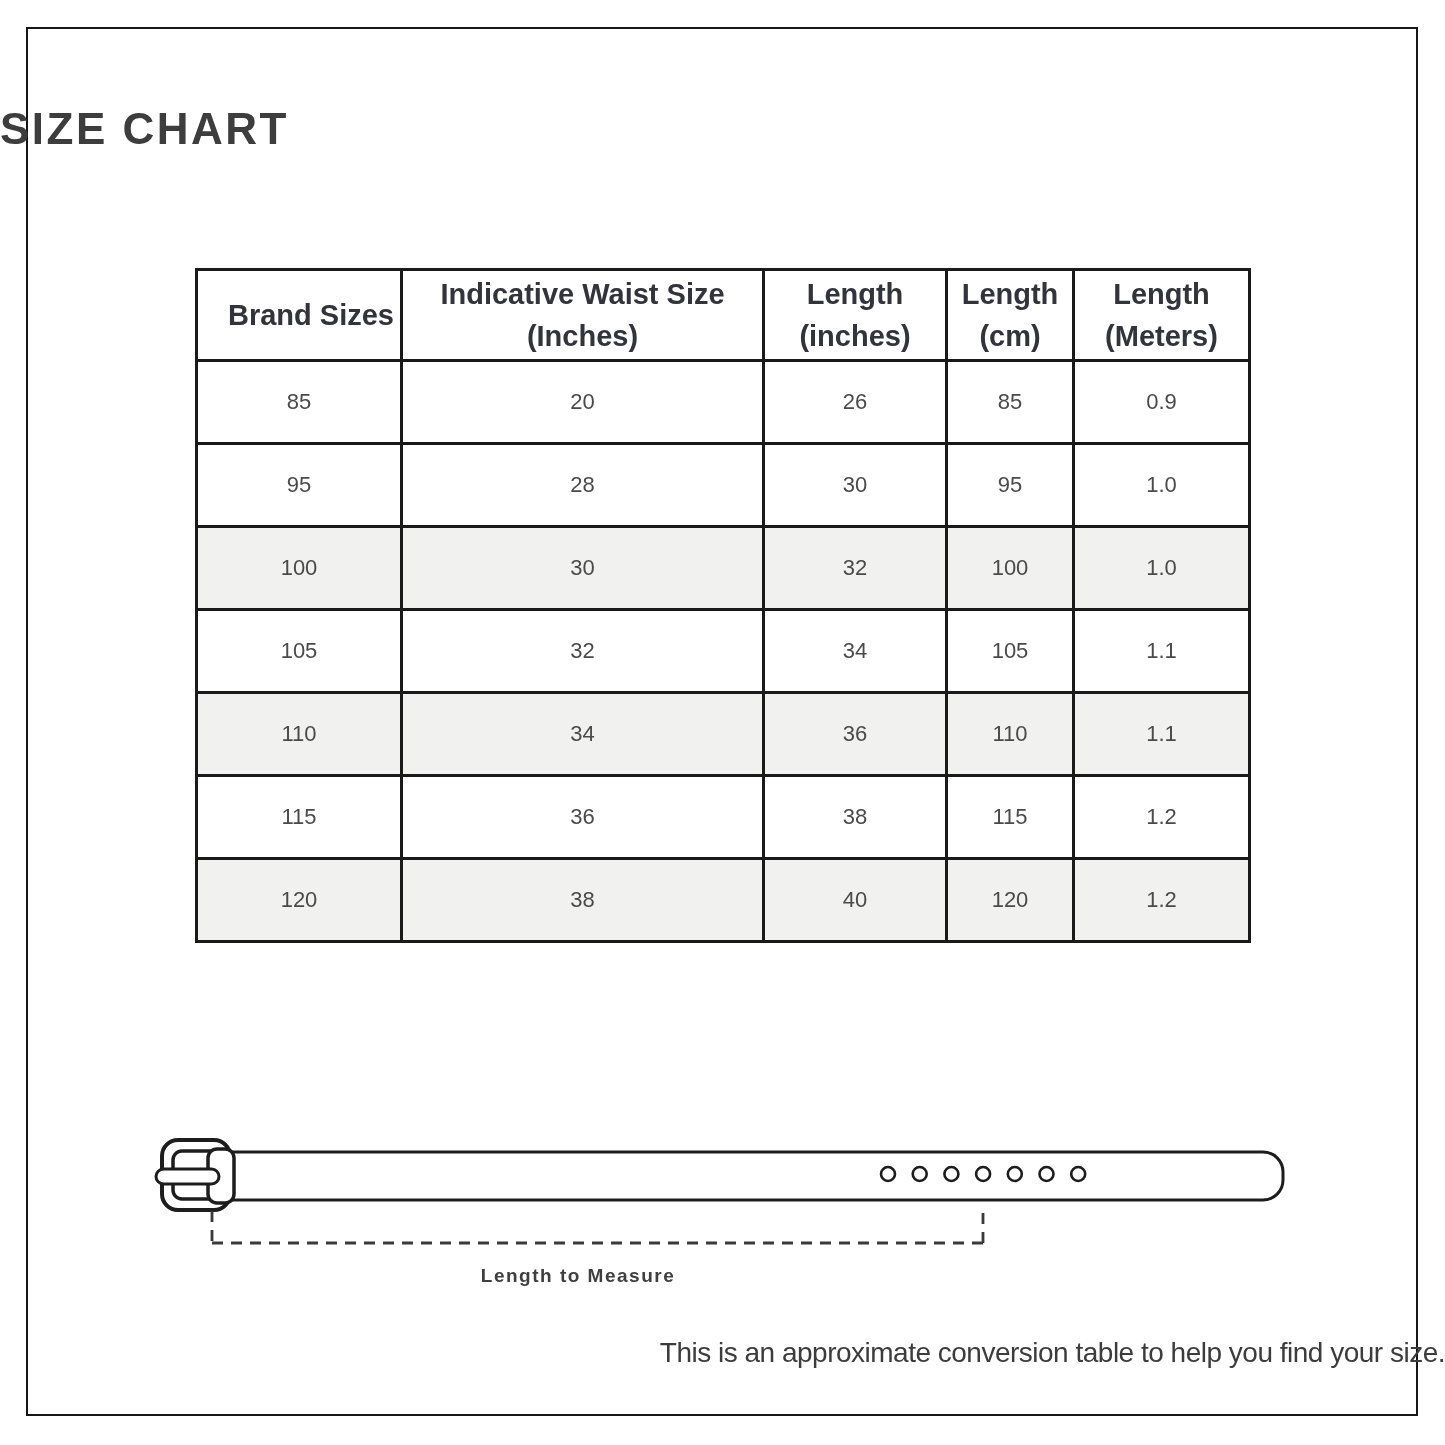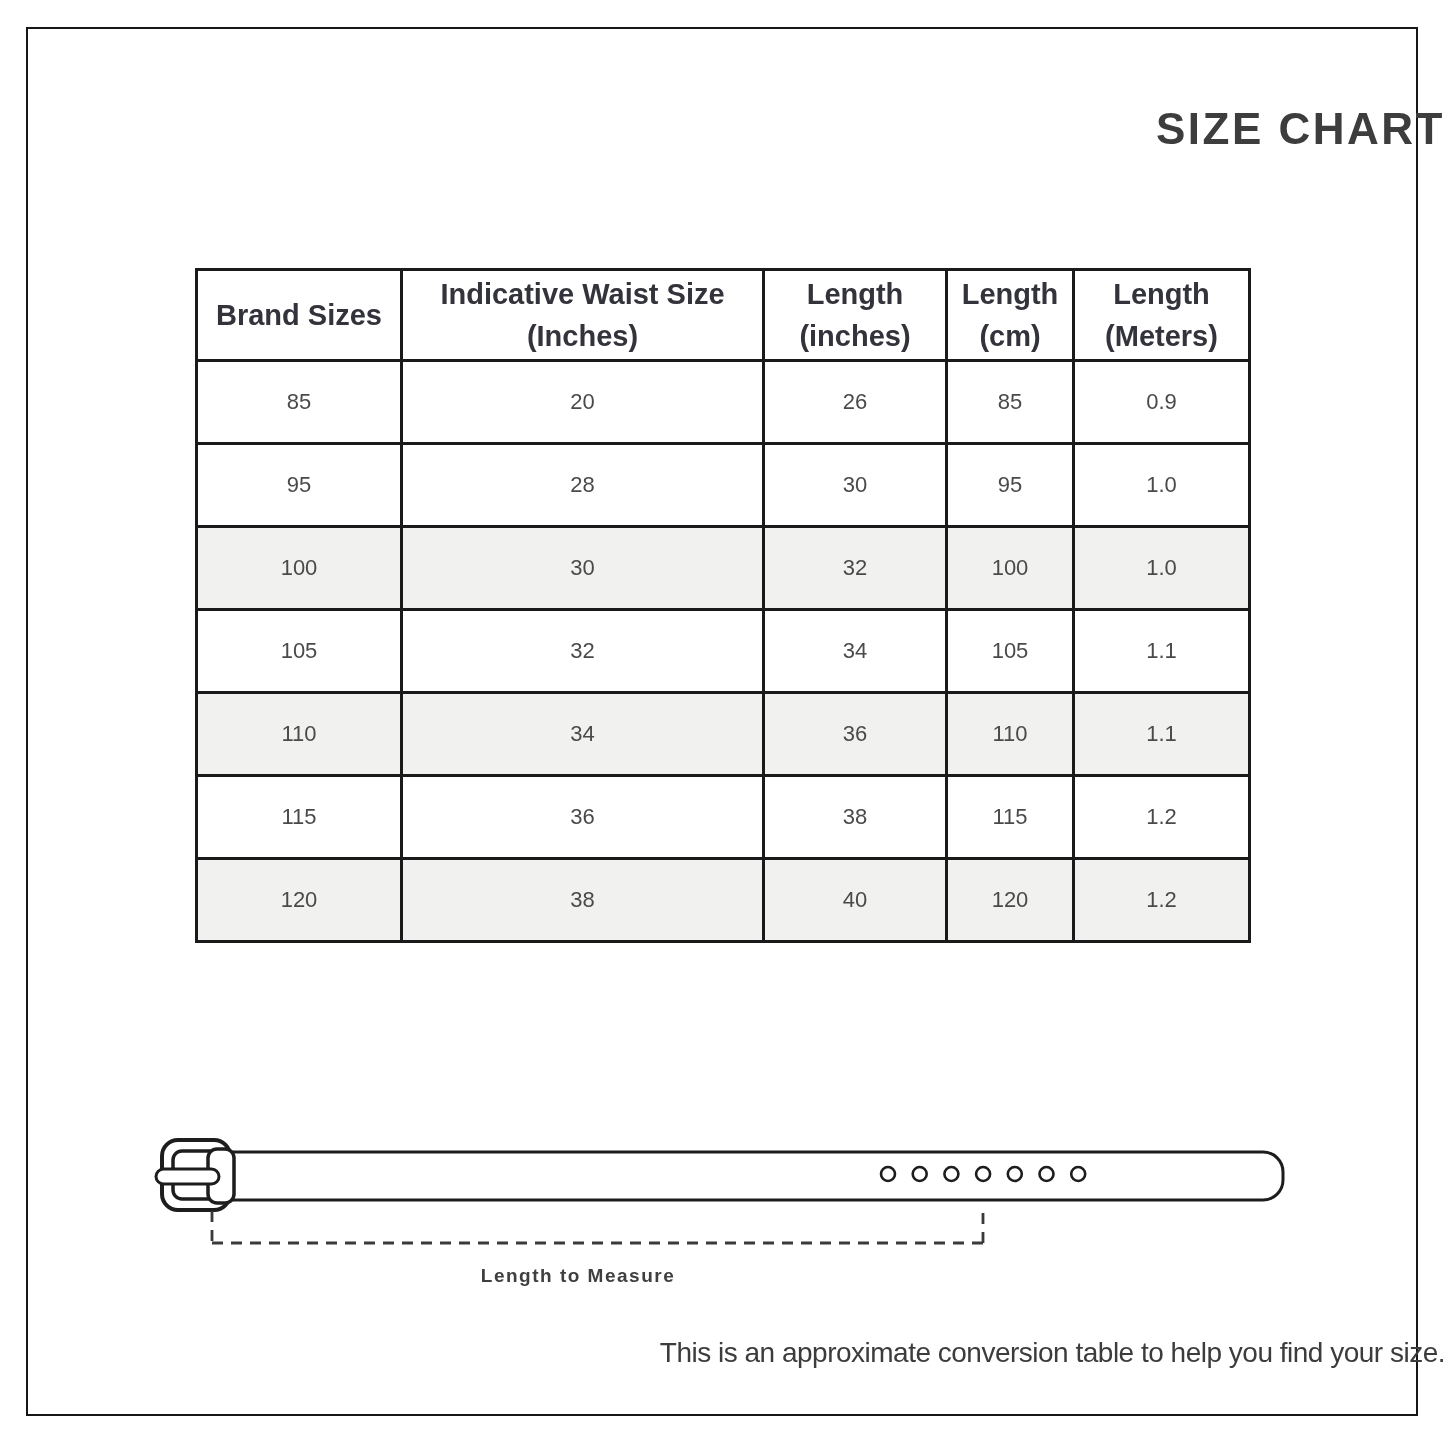--- a/index.html
+++ b/index.html
@@ -18,21 +18,21 @@
     width: 1388px;
     height: 1385px;
     border: 2px solid #161616;
   }
   .title {
     position: absolute;
     top: 104px;
     left: 0;
     width: 100%;
     margin: 0;
-    text-align: right;
+    text-align: left;
     font-size: 44px;
     font-weight: bold;
     letter-spacing: 2.5px;
     color: #3d3d3d;
   }
   table.size-table {
     position: absolute;
     left: 195px;
     top: 268px;
     width: 1053px;
@@ -47,21 +47,21 @@
     height: 84px;
     font-size: 29px;
     font-weight: bold;
     color: #33333b;
     text-align: center;
     line-height: 1.45;
     padding: 2px 6px;
     background: #ffffff;
   }
   .size-table th.col-first {
-    text-align: center;
+    text-align: right;
   }
   .size-table td {
     height: 78px;
     font-size: 22px;
     color: #4a4a4a;
     text-align: center;
     background: #ffffff;
   }
   .size-table tr.alt td {
     background: #f1f1ef;

